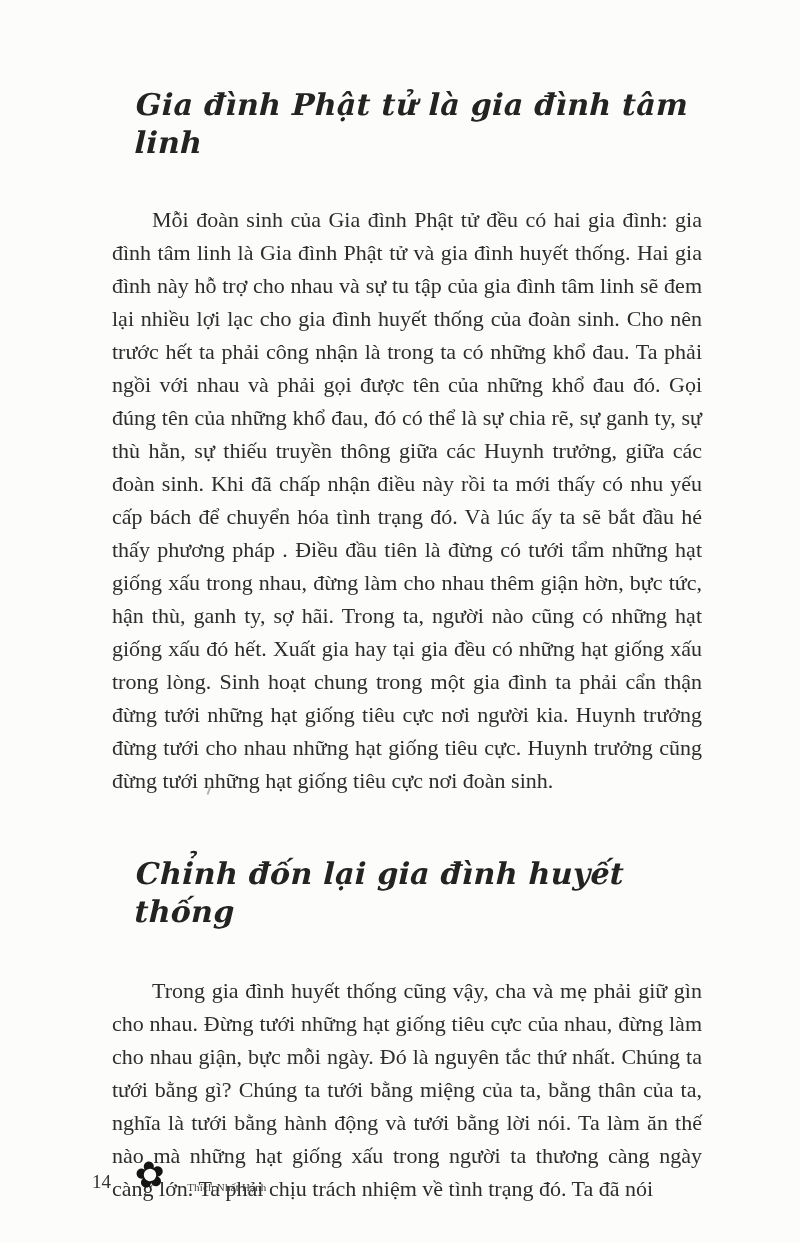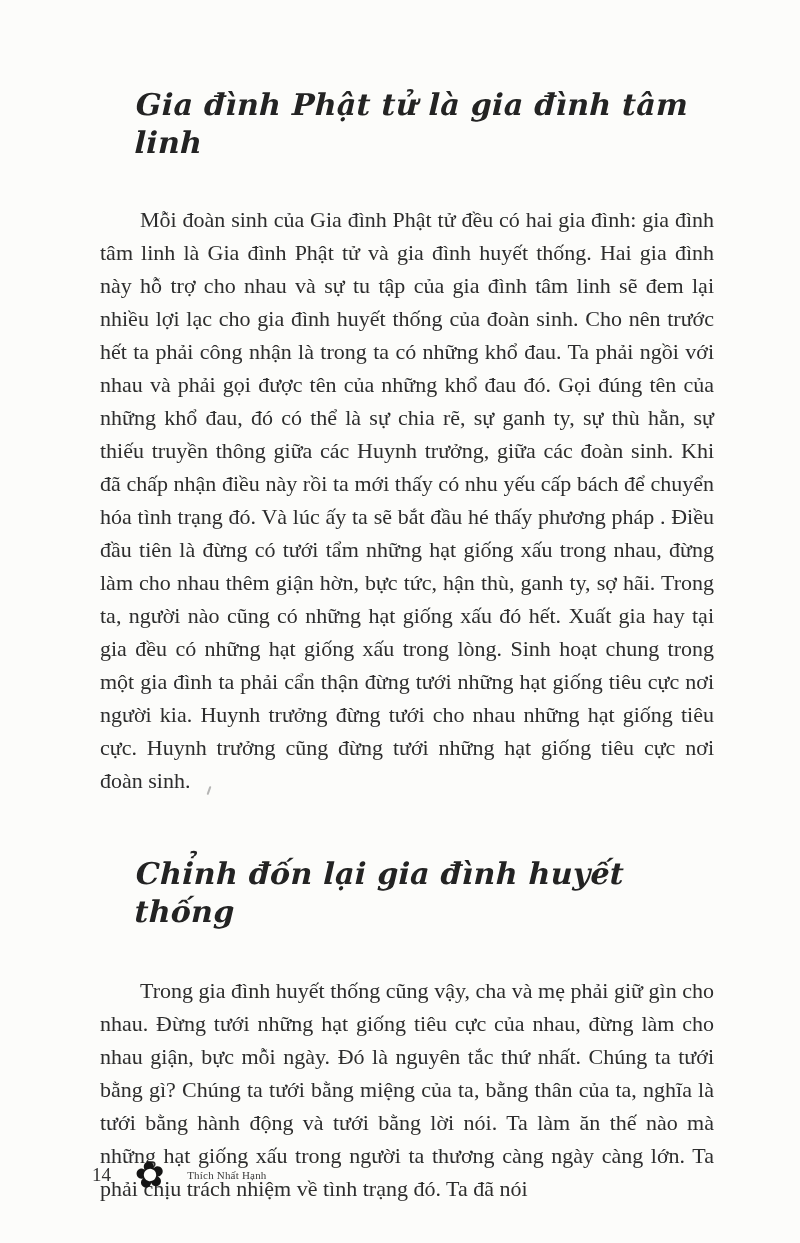--- a/index.html
+++ b/index.html
@@ -35,42 +35,42 @@
     transform-origin: left bottom;
   }
   .section-heading.first  { margin-bottom: 42px; }
   .section-heading.second { margin-top: 58px; margin-bottom: 44px; }
 
   .body-paragraph {
     font-size: 22px;
     line-height: 33px;
     text-align: justify;
     text-indent: 40px;
-    margin: 0;
+    margin: 12px;
     color: #2d2d2d;
   }
 
   .scan-speck {
     position: absolute;
     left: 208px;
     top: 786px;
     width: 2px;
     height: 9px;
     background: #7a7a7a;
     opacity: 0.55;
     transform: rotate(20deg);
     border-radius: 1px;
   }
 
   .footer {
     position: absolute;
     left: 92px;
     bottom: 50px;
     display: flex;
-    align-items: center;
+    align-items: flex-end;
   }
   .page-number {
     font-size: 19px;
     color: #333333;
   }
   .flower-icon {
     font-size: 36px;
     line-height: 1;
     color: #141414;
     margin: 0 22px 0 24px;

